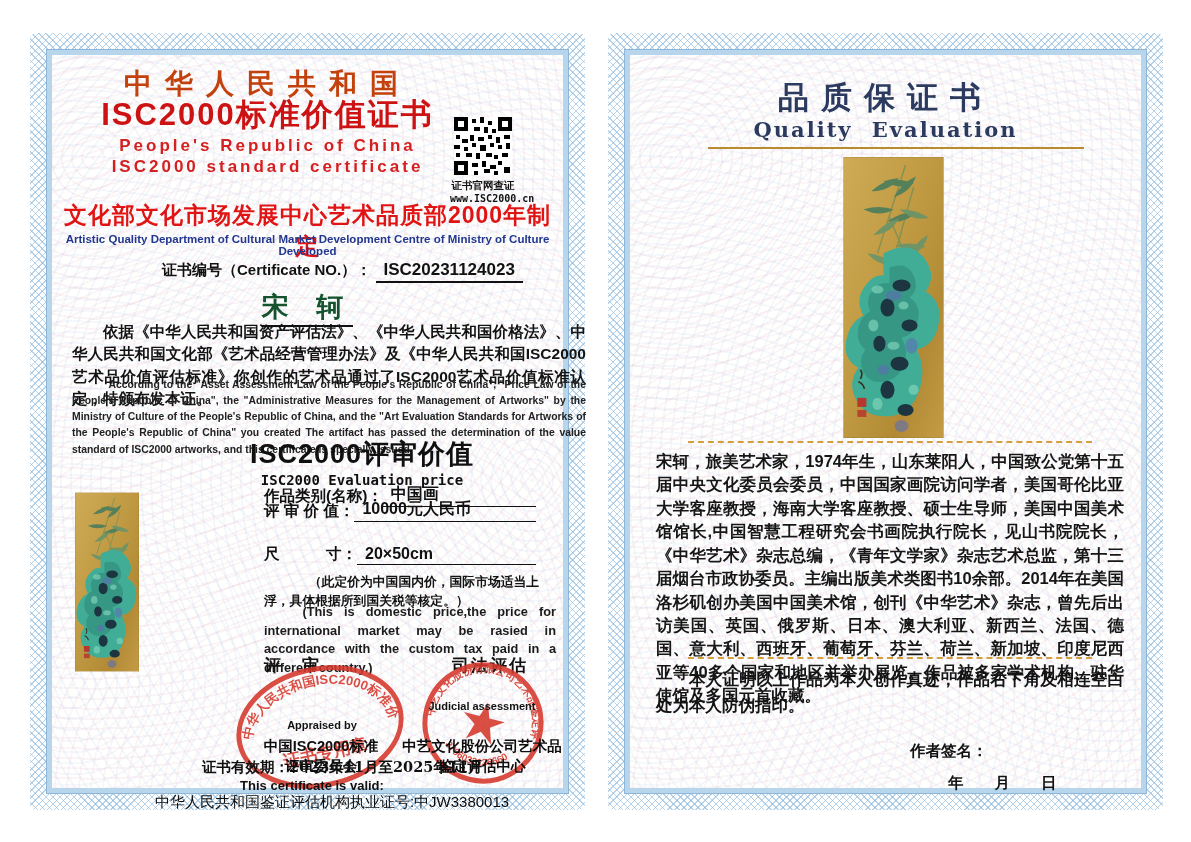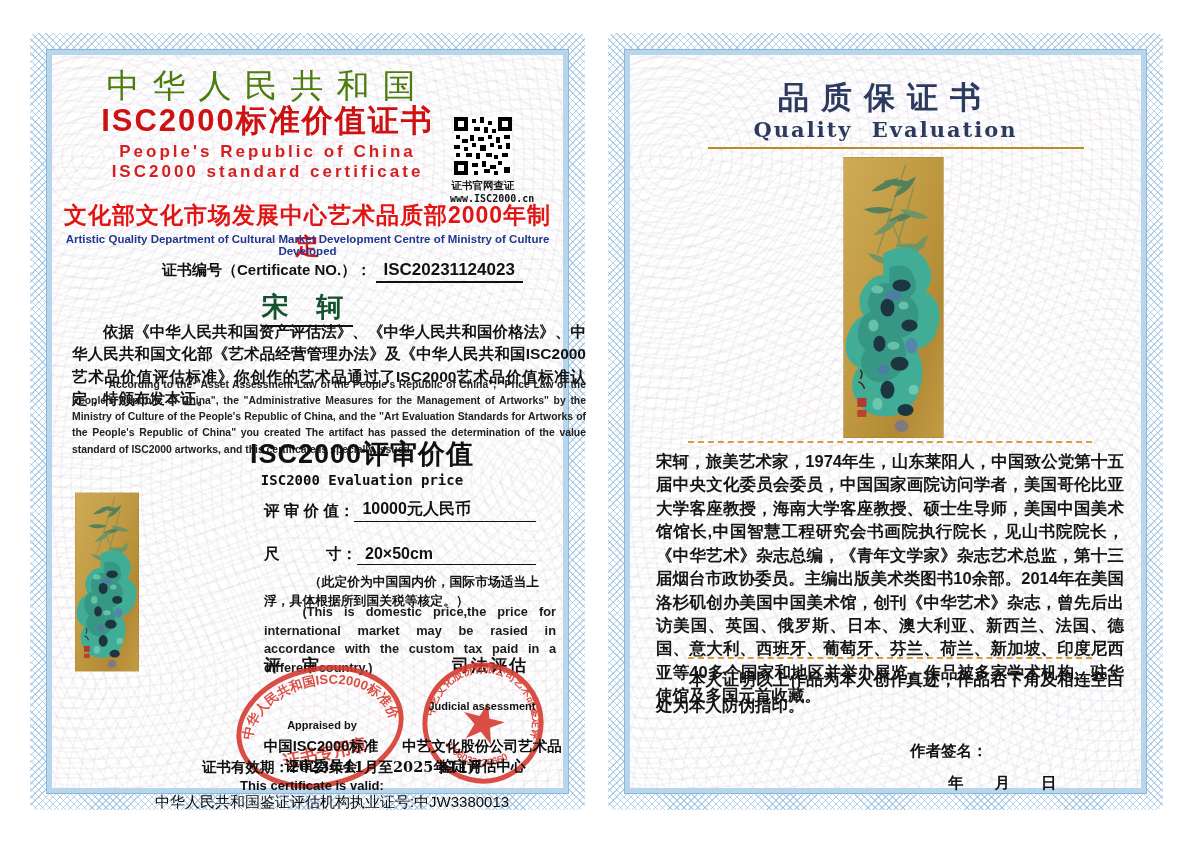--- a/index.html
+++ b/index.html
@@ -17,21 +17,21 @@
   .panel{position:absolute;inset:17px;background:#fffffe;border:5px solid #b7d6ec;outline:1px solid #8db6d8;}
   .panel::before{content:"";position:absolute;inset:0;pointer-events:none;
         background:
           repeating-radial-gradient(circle at 8% 14%,  rgba(216,150,180,.10) 0 2px, transparent 2px 10px),
           repeating-radial-gradient(circle at 94% 58%, rgba(150,180,225,.10) 0 2px, transparent 2px 10px),
           repeating-radial-gradient(circle at 50% 102%,rgba(216,150,180,.09) 0 2px, transparent 2px 12px),
           repeating-radial-gradient(circle at 4% 86%,  rgba(150,180,225,.09) 0 2px, transparent 2px 11px);}
   .abs{position:absolute;}
   .ctr{text-align:center;}
   
-  .t-cn1{font-size:33px;font-weight:normal;color:#4d7c0f;letter-spacing:13px;line-height:1.05;}
+  .t-cn1{font-size:28px;font-weight:bold;color:#c2410c;letter-spacing:13px;line-height:1.05;}
   .t-cn2{font-size:31px;font-weight:bold;color:#cc1212;letter-spacing:2px;line-height:1.1;}
   .t-en {font-size:17px;font-weight:bold;color:#d42020;letter-spacing:3px;line-height:1.2;}
   .banner-cn{font-size:23px;font-weight:bold;color:#e11414;letter-spacing:1px;}
   .banner-en{font-size:11.5px;font-weight:bold;color:#22378e;}
   .certno-label{font-size:15px;font-weight:bold;color:#111;}
   .certno-value{font-size:17px;font-weight:bold;color:#111;border-bottom:2px solid #111;
                 display:inline-block;min-width:135px;text-align:center;padding:0 6px 1px;}
   .artist-name{font-size:27px;font-weight:bold;color:#14532d;letter-spacing:10px;
                border-bottom:2px solid #111;padding-bottom:3px;}
   .body-cn{font-size:15.5px;font-weight:bold;color:#131313;line-height:1.45;text-align:justify;text-indent:2em;}
@@ -203,20 +203,24 @@
       </div>
 
       <div class="abs body-cn" style="left:20px;width:514px;top:266px;">依据《中华人民共和国资产评估法》、《中华人民共和国价格法》、中华人民共和国文化部《艺术品经营管理办法》及《中华人民共和国ISC2000艺术品价值评估标准》你创作的艺术品通过了ISC2000艺术品价值标准认定，特颁布发本证。</div>
       <div class="abs body-en" style="left:20px;width:514px;top:322px;">According to the "Asset Assessment Law of the People's Republic of China", "Price Law of the People's Republic of China", the "Administrative Measures for the Management of Artworks" by the Ministry of Culture of the People's Republic of China, and the "Art Evaluation Standards for Artworks of the People's Republic of China" you created The artifact has passed the determination of the value standard of ISC2000 artworks, and this certificate is specially issued.</div>
 
       <div class="abs ctr" style="left:110px;width:400px;top:381px;">
         <div class="eval-cn">ISC2000评审价值</div>
         <div class="eval-en">ISC2000 Evaluation price</div>
       </div>
 
+      <div class="abs frow" style="left:212px;top:429px;">
+        <span class="flabel">作品类别(名称)：</span>
+        <span class="fval">中国画</span>
+      </div>
       <div class="abs frow" style="left:212px;top:444px;">
         <span class="flabel">评 审 价 值：</span>
         <span class="fval">10000元人民币</span>
       </div>
       <div class="abs frow" style="left:212px;top:489px;">
         <span class="flabel">尺　　　寸：</span>
         <span class="fval">20×50cm</span>
       </div>
 
       <div class="abs note-cn" style="left:212px;width:292px;top:517px;">（此定价为中国国内价，国际市场适当上浮，具体根据所到国关税等核定。）</div>

